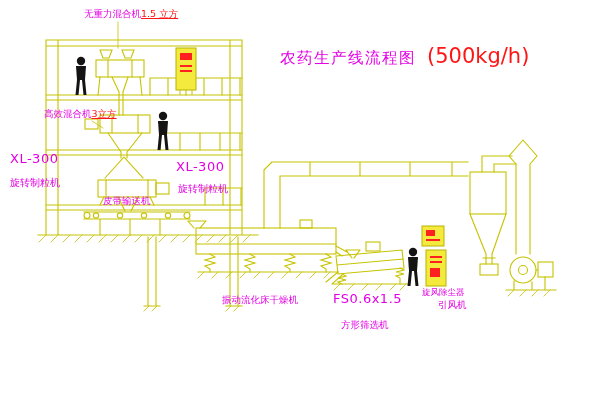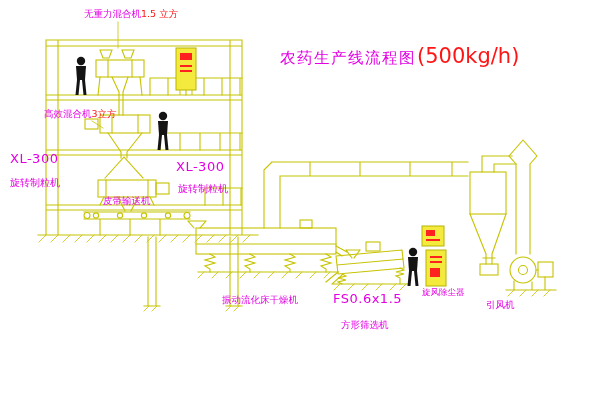--- a/index.html
+++ b/index.html
@@ -3,26 +3,26 @@
 <meta charset="utf-8">
 <style>
   html,body{margin:0;padding:0;}
   body{
     width:600px;height:403px;background:#ffffff;position:relative;overflow:hidden;
     font-family:"DejaVu Sans", sans-serif;
   }
   .stage{position:absolute;inset:0;width:600px;height:403px;}
   svg{position:absolute;left:0;top:0;}
   .lbl{position:absolute;white-space:nowrap;color:#e400e4;line-height:1.1;}
-  .red{color:#ff1515;}
+  .red{color:#ff1515;text-decoration:underline;}
   .s8{font-size:8.5px;text-align:center;}
   .s9{font-size:9.5px;}
   .s10{font-size:10px;}
   .s13{font-size:13px;letter-spacing:0.5px;}
-  .title{position:absolute;left:280px;top:44px;display:flex;align-items:baseline;gap:1px;color:#e400e4;}
+  .title{position:absolute;left:280px;top:44px;display:flex;align-items:baseline;gap:11px;color:#e400e4;}
   .title .main{font-size:15.5px;letter-spacing:1.5px;}
   .title .cap{font-size:21px;color:#ff1515;}
 </style>
 </head>
 <body>
 
 <div class="stage">
 
   <svg width="600" height="403" viewBox="0 0 600 403">
     <defs>
@@ -171,15 +171,15 @@
   <div class="lbl s10" style="left:178px;top:183px;">旋转制粒机</div>
 
   <div class="lbl s9" style="left:103px;top:196px;">皮带输送机</div>
 
   <div class="lbl s9" style="left:222px;top:279px;margin-top:16px;">振动流化床干燥机</div>
 
   <div class="lbl s9" style="left:341px;top:279px;margin-top:41px;">方形筛选机</div>
   <div class="lbl s13" style="left:333px;top:292px;">FS0.6x1.5</div>
 
   <div class="lbl s8" style="left:422px;top:288px;">旋风除尘器</div>
-  <div class="lbl s9" style="left:486px;top:300px;">引风机</div>
+  <div class="lbl s9" style="left:438px;top:300px;">引风机</div>
 
 </div>
 
 </body></html>

